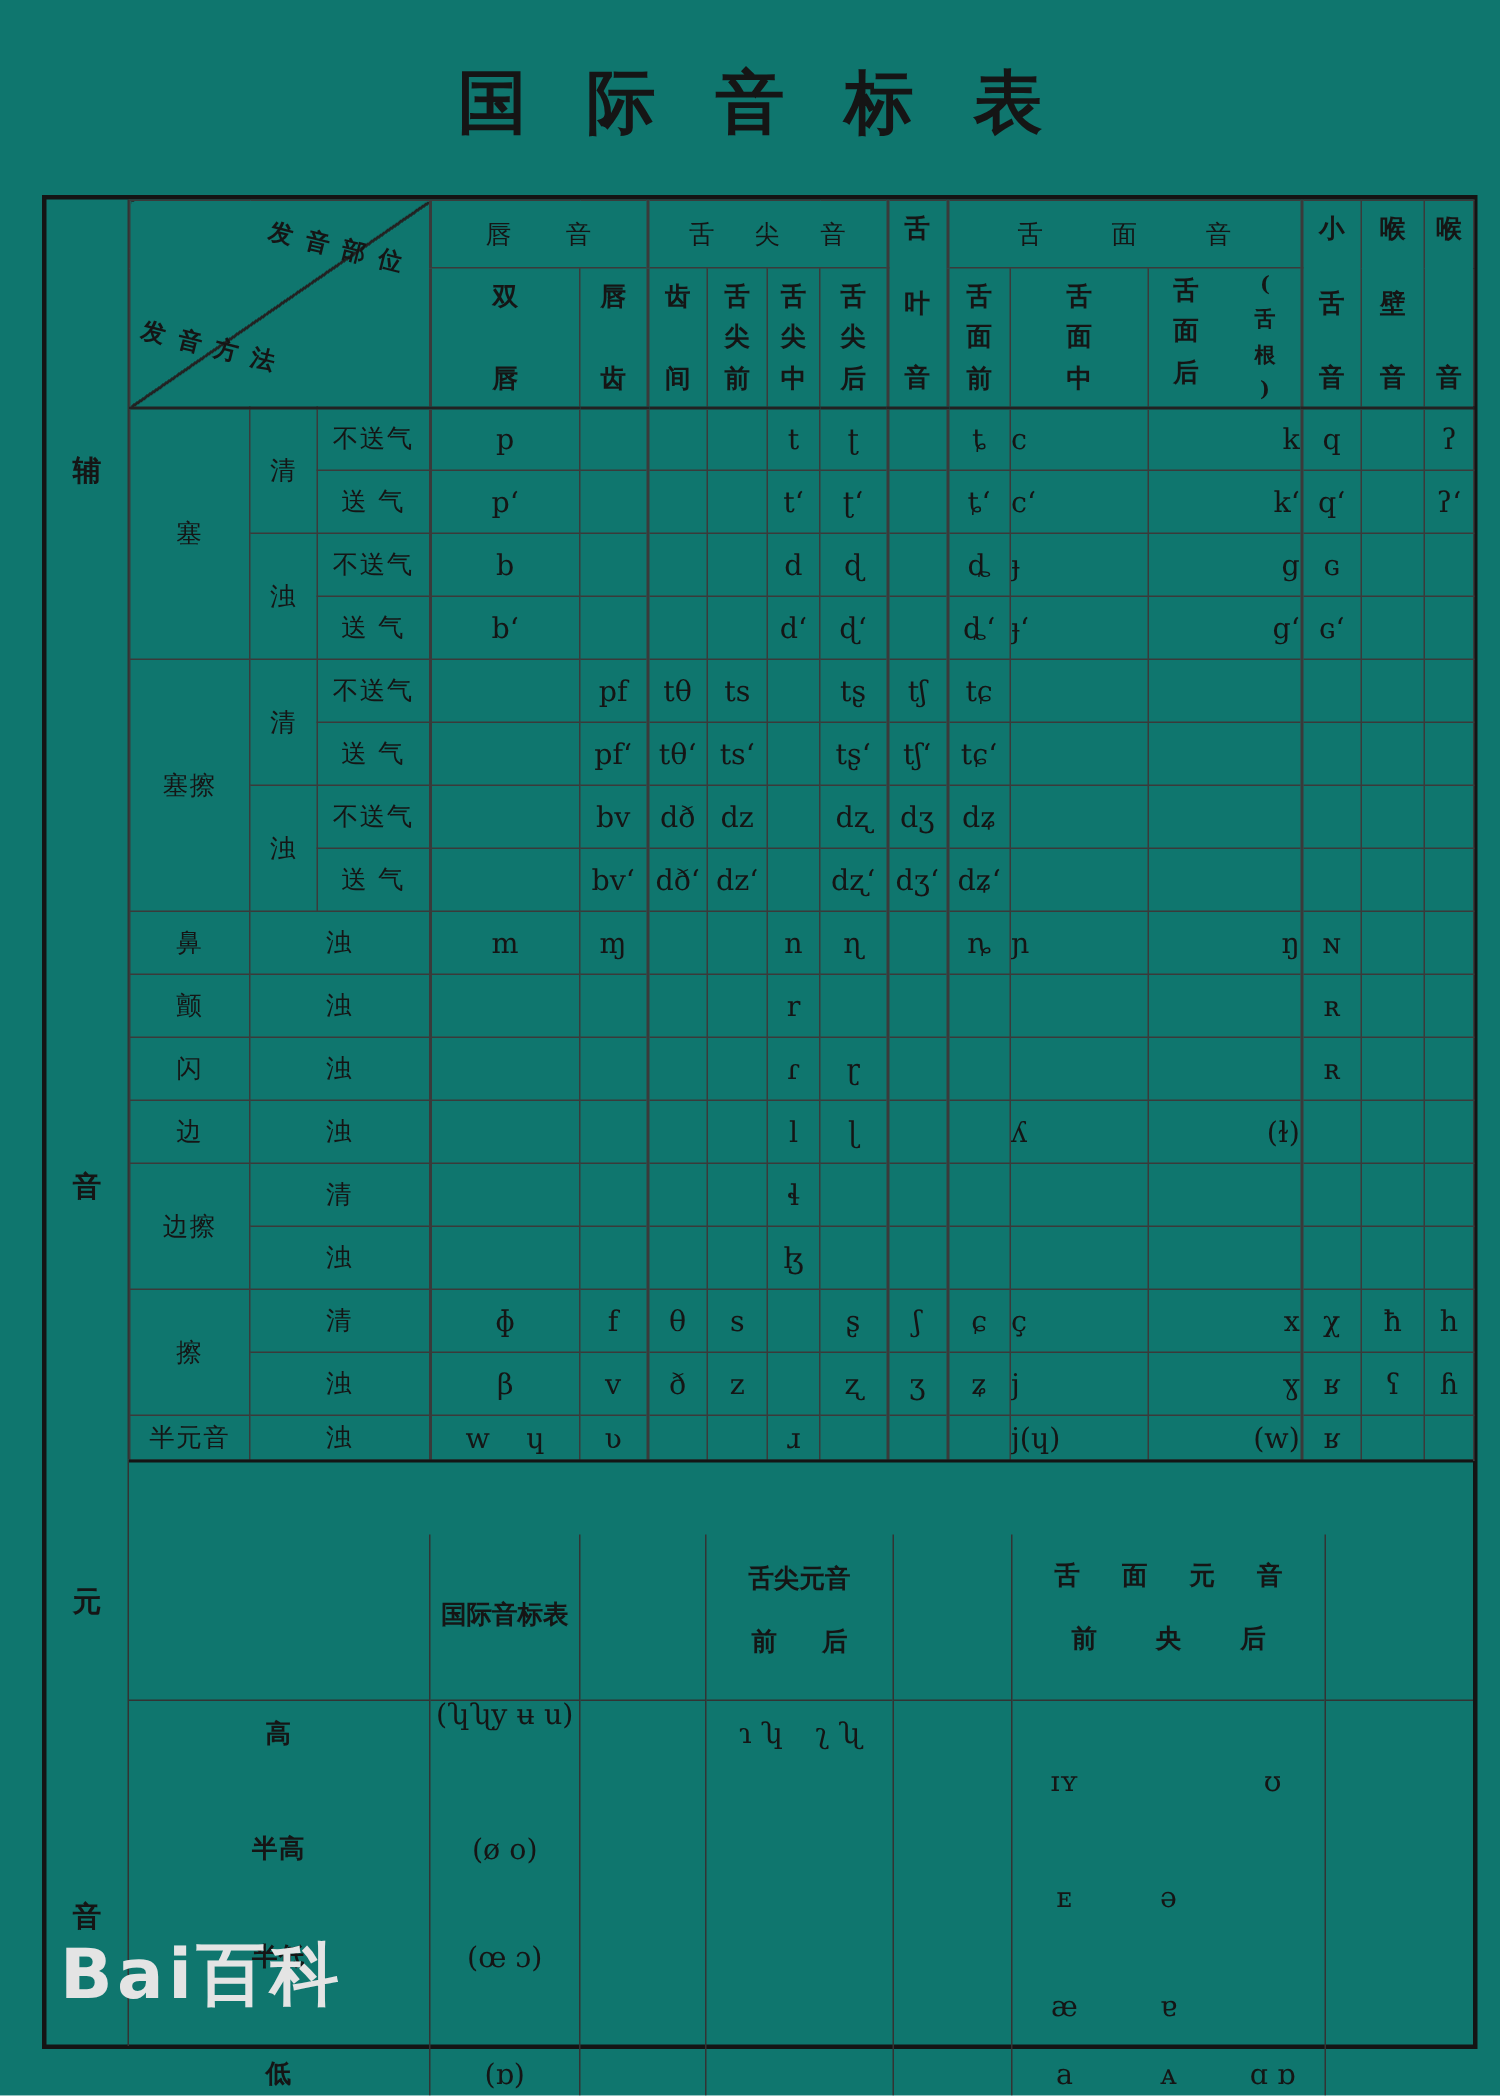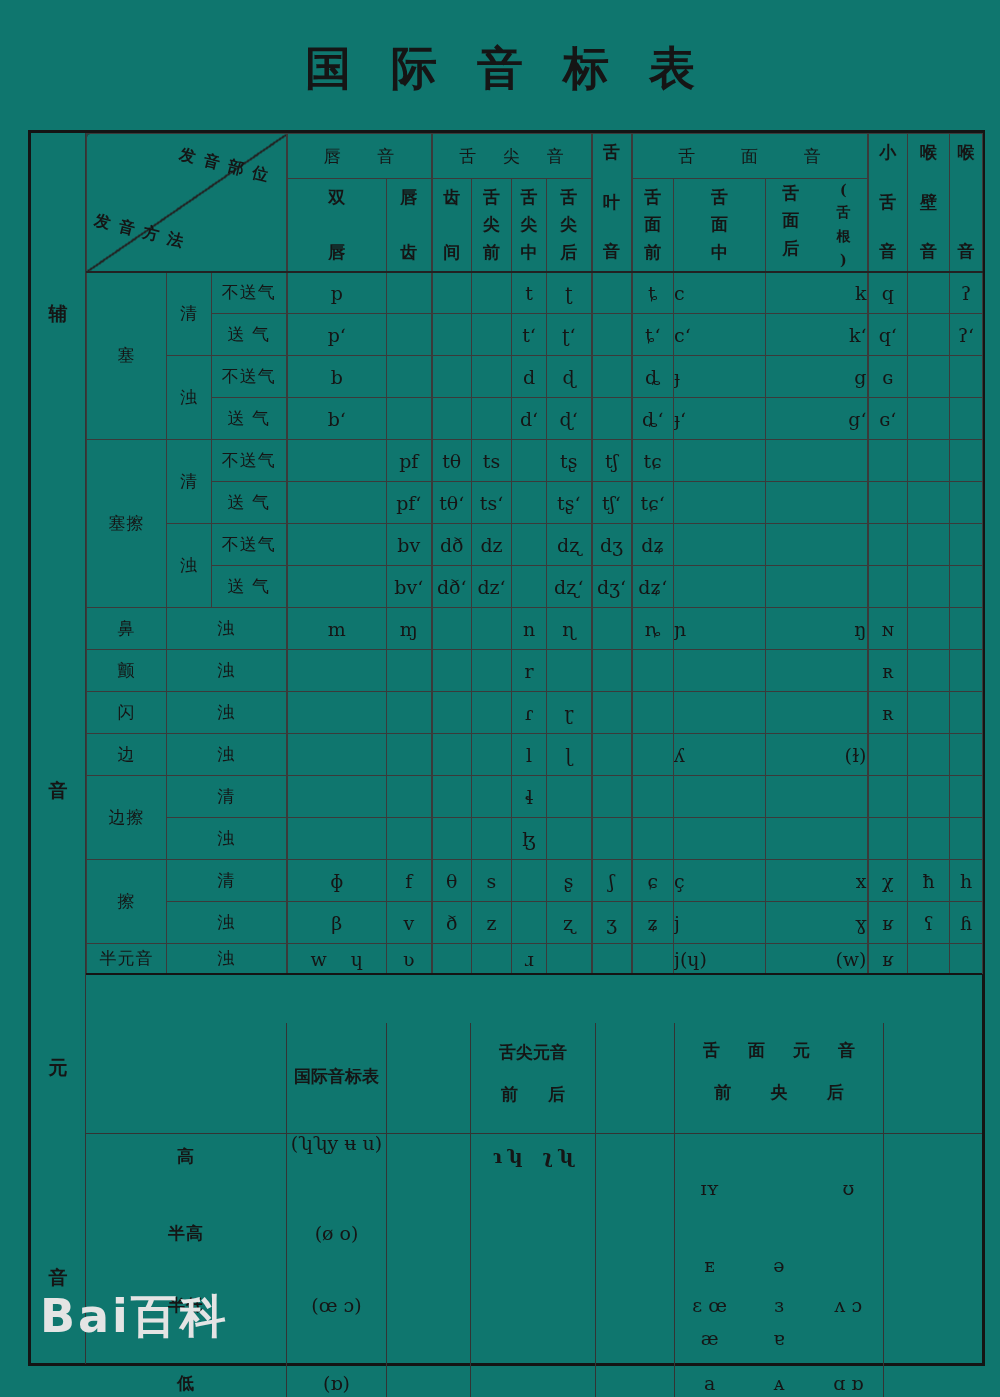--- a/index.html
+++ b/index.html
@@ -55,21 +55,21 @@
   .vcol{position:relative;height:100%;border-right:1px solid #333;margin-top:48px;}
   .vcol.last{border-right:none;}
   .hdiv{position:absolute;left:0;top:110px;width:100%;border-top:1px solid #333;}
   .vhead{position:absolute;left:0;width:100%;text-align:center;
          font-size:17px;font-weight:600;}
   .vline{position:absolute;left:0;width:100%;height:30px;line-height:30px;
          text-align:center;font-size:19px;white-space:pre;}
   .vlab{font-size:17px;font-weight:600;letter-spacing:1px;}
   .dline{display:grid;grid-template-columns:1fr 1fr 1fr;}
   .dline span{display:block;text-align:center;}
-  .apair{display:flex;justify-content:space-evenly;font-weight:bold;}
+  .apair{display:flex;justify-content:space-evenly;}
   .watermark{position:absolute;left:40px;top:1286px;font-size:46px;font-weight:700;
              color:#e4e4e4;font-family:"DejaVu Sans",sans-serif;letter-spacing:3px;}
 </style>
 </head>
 <body>
 
 <div class="page">
 
   <div class="title">国际音标表</div>
 
@@ -560,21 +560,20 @@
             <span class="sp">音</span>
           </div>
         <div class="vhead hsprow hspread" style="top:58px">
             <span class="sp">前</span>
             <span class="sp">央</span>
             <span class="sp">后</span>
           </div>
         <div class="hdiv"></div>
           <div class="vline dline" style="top: 150px;"><span>ɪʏ</span><span></span><span>ʊ</span></div>
           <div class="vline dline" style="top: 227px;"><span>ᴇ</span><span>ə</span><span></span></div>
-          <div class="vline dline" style="top: 267px;"><span>ɛ œ</span><span>ɜ</span><span>ʌ ɔ</span></div>
           <div class="vline dline" style="top: 300px;"><span>æ</span><span>ɐ</span><span></span></div>
           <div class="vline dline" style="top: 345px;"><span>a</span><span>ᴀ</span><span>ɑ ɒ</span></div>
         </div>
       <div class="vcol last" style="flex:1">
         <div class="hdiv"></div>
       </div>
     </div>
   </div>
 
   <div class="watermark">Bai百科</div>

